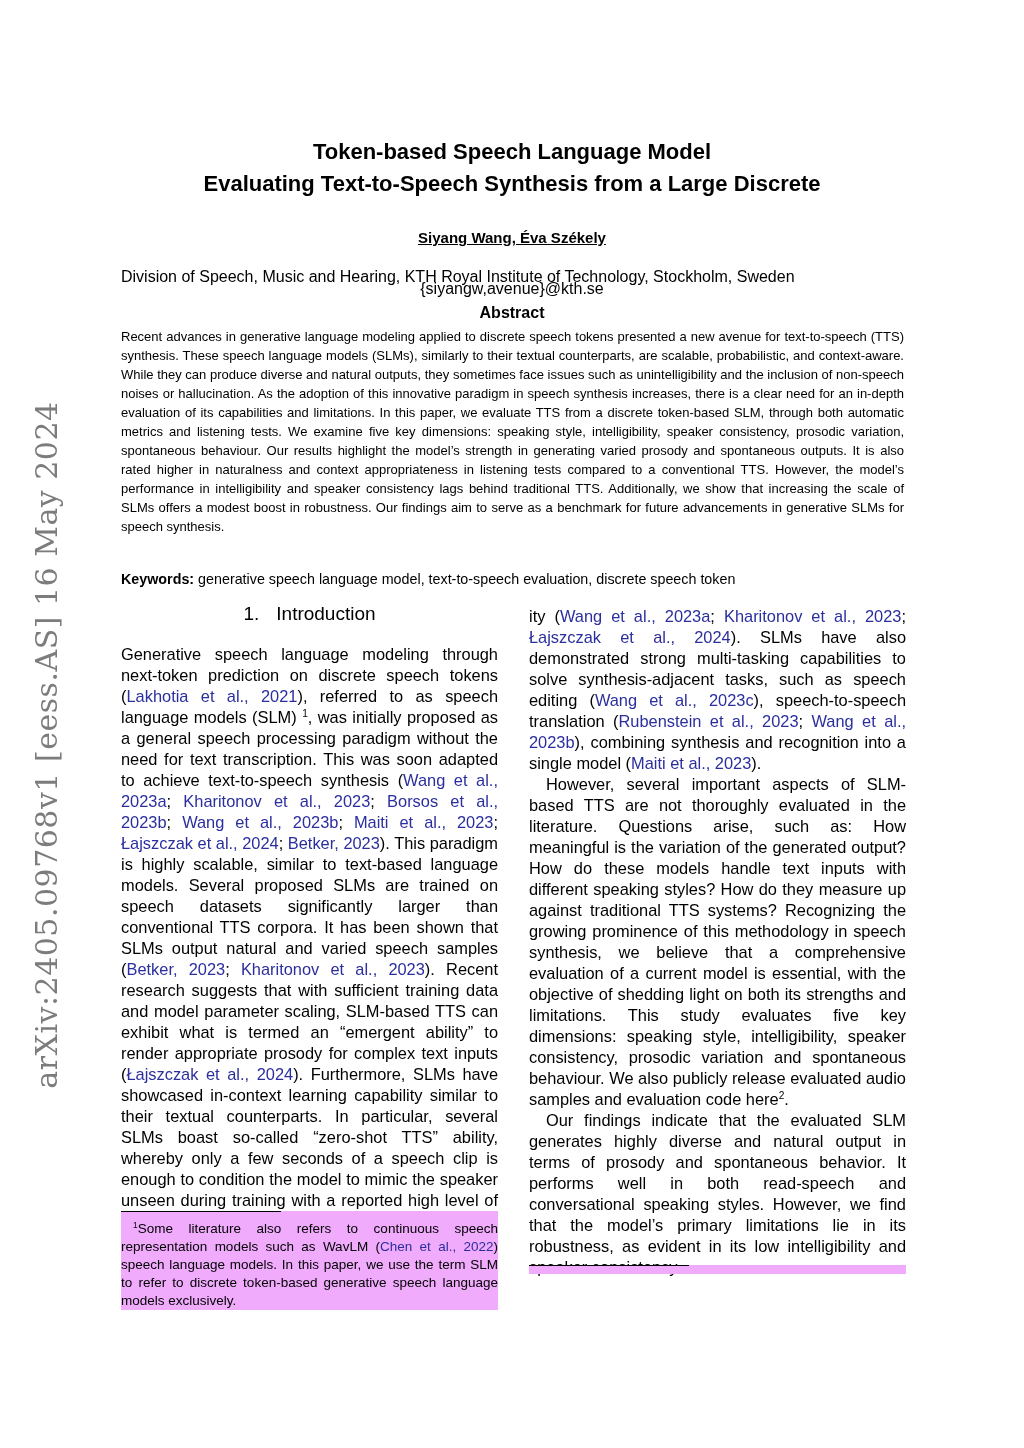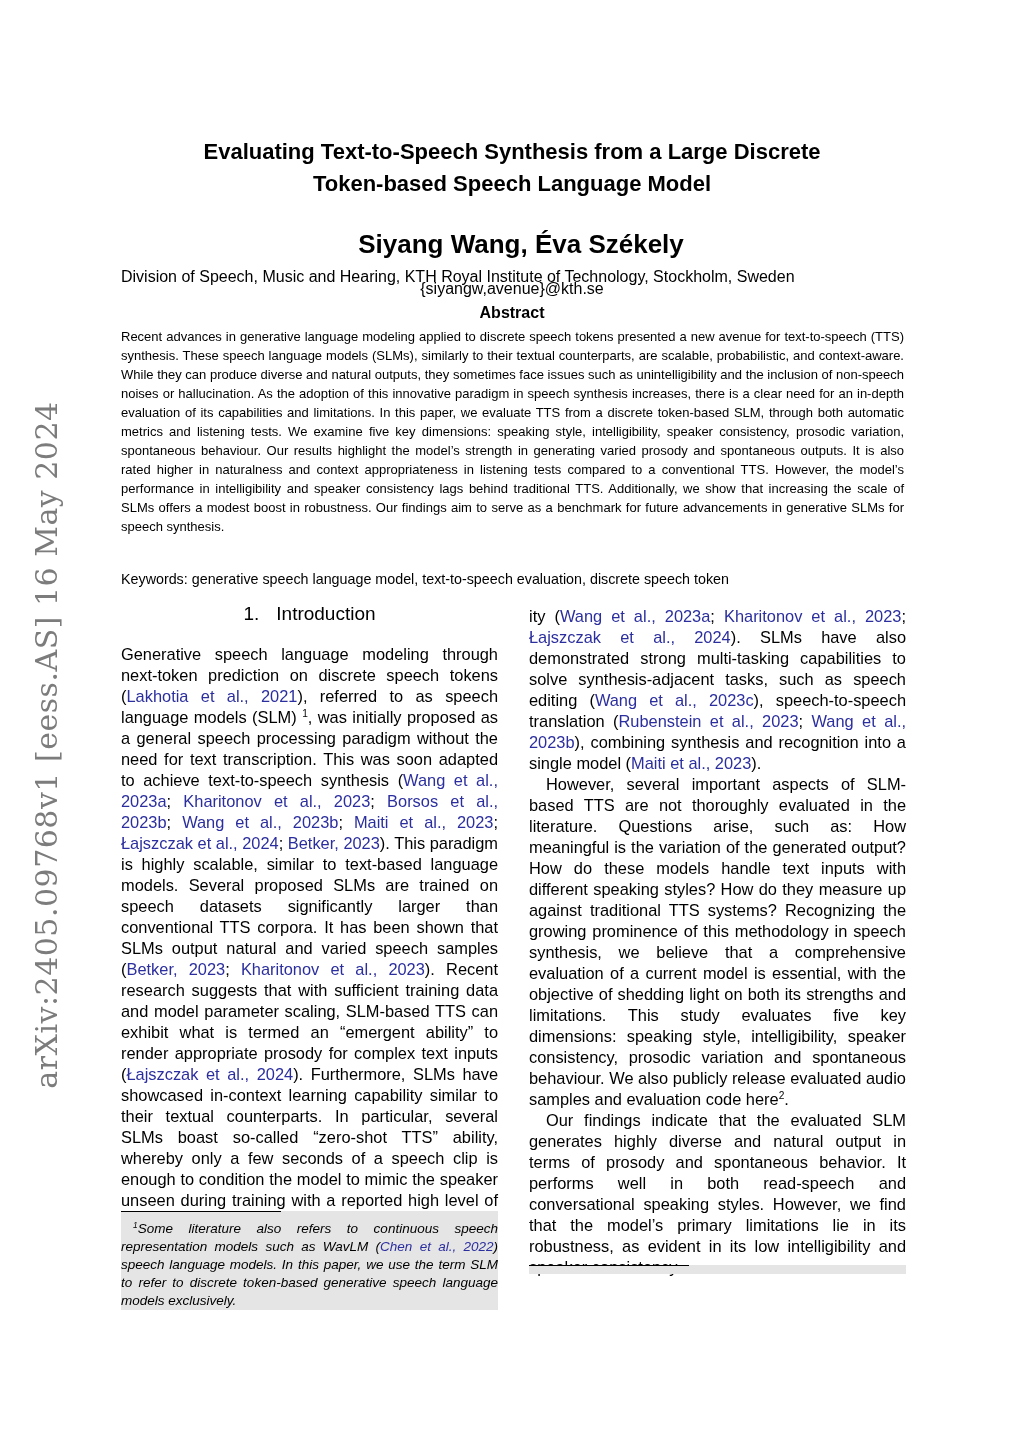--- a/index.html
+++ b/index.html
@@ -12,65 +12,65 @@
     transform:translate(-50%,-50%) rotate(-90deg);
     white-space:nowrap;
     font-family:"DejaVu Serif", serif;
     font-size:30px;
     color:var(--watermark-color,#7c7c7c);
     letter-spacing:0.5px;
   }
 
   .title { position:absolute; top:136px; left:121px; width:782px; text-align:center;
            font-size:22px; font-weight:bold; line-height:32px; }
-  .authors { position:absolute; top:229px; left:130px; width:782px; text-align:center;
-             font-size:26px; font-weight:bold; }
+  .authors { position:absolute; top:229px; left:121px; width:782px; text-align:center;
+             font-size:15px; font-weight:bold;text-decoration:underline; }
   .affiliation { position:absolute; top:268px; left:121px; width:782px; text-align:left; font-size:16px; }
   .email { position:absolute; top:280px; left:121px; width:782px; text-align:center; font-size:16px; }
 
   .abstract-heading { position:absolute; top:304px; left:121px; width:782px; text-align:center;
                       font-size:16px; font-weight:bold; }
   .abstract-text { position:absolute; top:327px; left:121px; width:783px;
                    font-size:13px; line-height:19px; text-align:justify; }
 
   .keywords { position:absolute; top:571px; left:121px; width:783px; font-size:14.3px; }
-  .kw-label { font-weight:normal;margin-top:48px; }
+  .kw-label { font-weight:bold;margin-top:48px; }
 
   .section-heading { position:absolute; top:603px; left:121px; width:377px; text-align:center;
                      font-size:19px; font-weight:normal; }
   .sec-num { margin-right:17px; }
 
   .col-left  { position:absolute; top:644px; left:121px; width:377px; }
   .col-right { position:absolute; top:606px; left:529px; width:377px; }
   .body-text { font-size:16.4px; line-height:21px; text-align:justify;
                hyphens:auto; -webkit-hyphens:auto; }
   .body-text p { margin:0; }
   .indent { text-indent:17px; }
 
   .cite { color:var(--cite-color,#2b2e9e); }
   .url  { font-family:"DejaVu Sans Mono", monospace; color:var(--url-color,#4053cf);
           font-size:15px; word-break:break-all; }
   sup { font-size:0.62em; vertical-align:super; line-height:0; }
 
-  .footnote { position:absolute; font-size:13.5px; line-height:18px; text-align:justify; background:#e5e5e5;font-style:italic; }
+  .footnote { position:absolute; font-size:13.5px; line-height:18px; text-align:justify; background:#f0abfc; }
   .footnote p { text-indent:12px; margin:0; }
   .footnote-rule { border:none; border-top:1px solid #000; width:160px; margin-bottom:8px; height:0; }
   .fn1 { top:1211px; left:121px; width:377px; }
   .fn2 { top:1265px; left:529px; width:377px; }
 </style>
 </head>
 <body>
 
 <div class="page">
 
   <div class="arxiv-sidebar">arXiv:2405.09768v1  [eess.AS]  16 May 2024</div>
 
   <div class="title">
+    <div>Token-based Speech Language Model</div>
     <div>Evaluating Text-to-Speech Synthesis from a Large Discrete</div>
-    <div>Token-based Speech Language Model</div>
   </div>
 
   <div class="authors">Siyang Wang, Éva Székely</div>
   <div class="affiliation">Division of Speech, Music and Hearing, KTH Royal Institute of Technology, Stockholm, Sweden</div>
   <div class="email">{siyangw,avenue}@kth.se</div>
 
   <div class="abstract-heading">Abstract</div>
   <div class="abstract-text">Recent advances in generative language modeling applied to discrete speech tokens presented a new avenue for text-to-speech (TTS) synthesis. These speech language models (SLMs), similarly to their textual counterparts, are scalable, probabilistic, and context-aware. While they can produce diverse and natural outputs, they sometimes face issues such as unintelligibility and the inclusion of non-speech noises or hallucination. As the adoption of this innovative paradigm in speech synthesis increases, there is a clear need for an in-depth evaluation of its capabilities and limitations. In this paper, we evaluate TTS from a discrete token-based SLM, through both automatic metrics and listening tests. We examine five key dimensions: speaking style, intelligibility, speaker consistency, prosodic variation, spontaneous behaviour. Our results highlight the model’s strength in generating varied prosody and spontaneous outputs. It is also rated higher in naturalness and context appropriateness in listening tests compared to a conventional TTS. However, the model’s performance in intelligibility and speaker consistency lags behind traditional TTS. Additionally, we show that increasing the scale of SLMs offers a modest boost in robustness. Our findings aim to serve as a benchmark for future advancements in generative SLMs for speech synthesis.</div>
 
   <div class="keywords">

